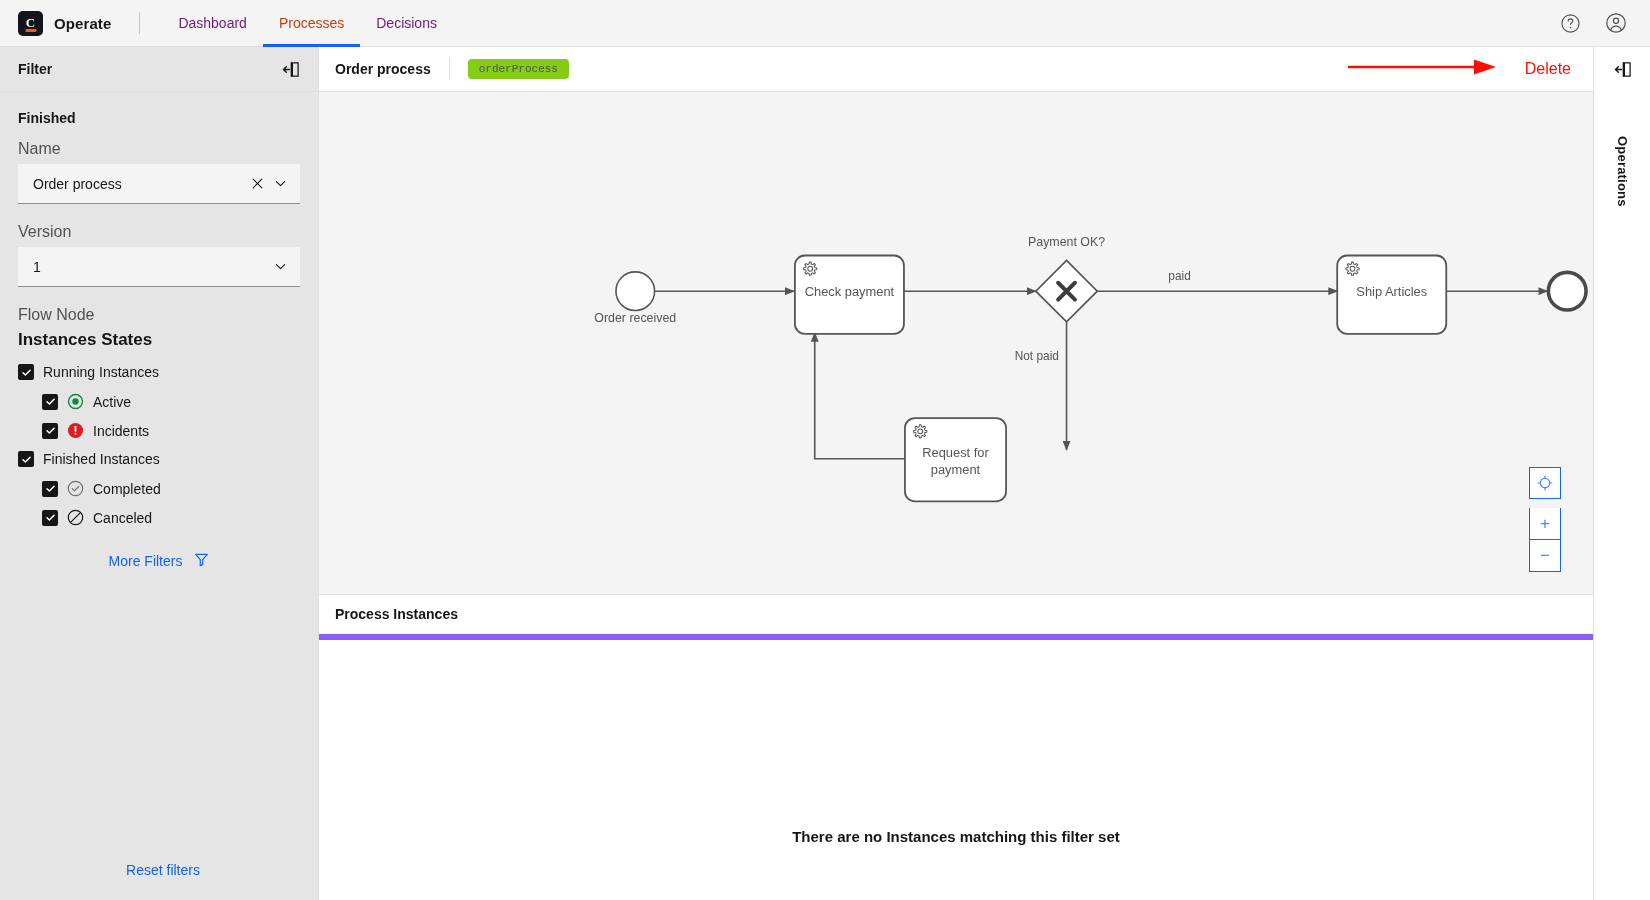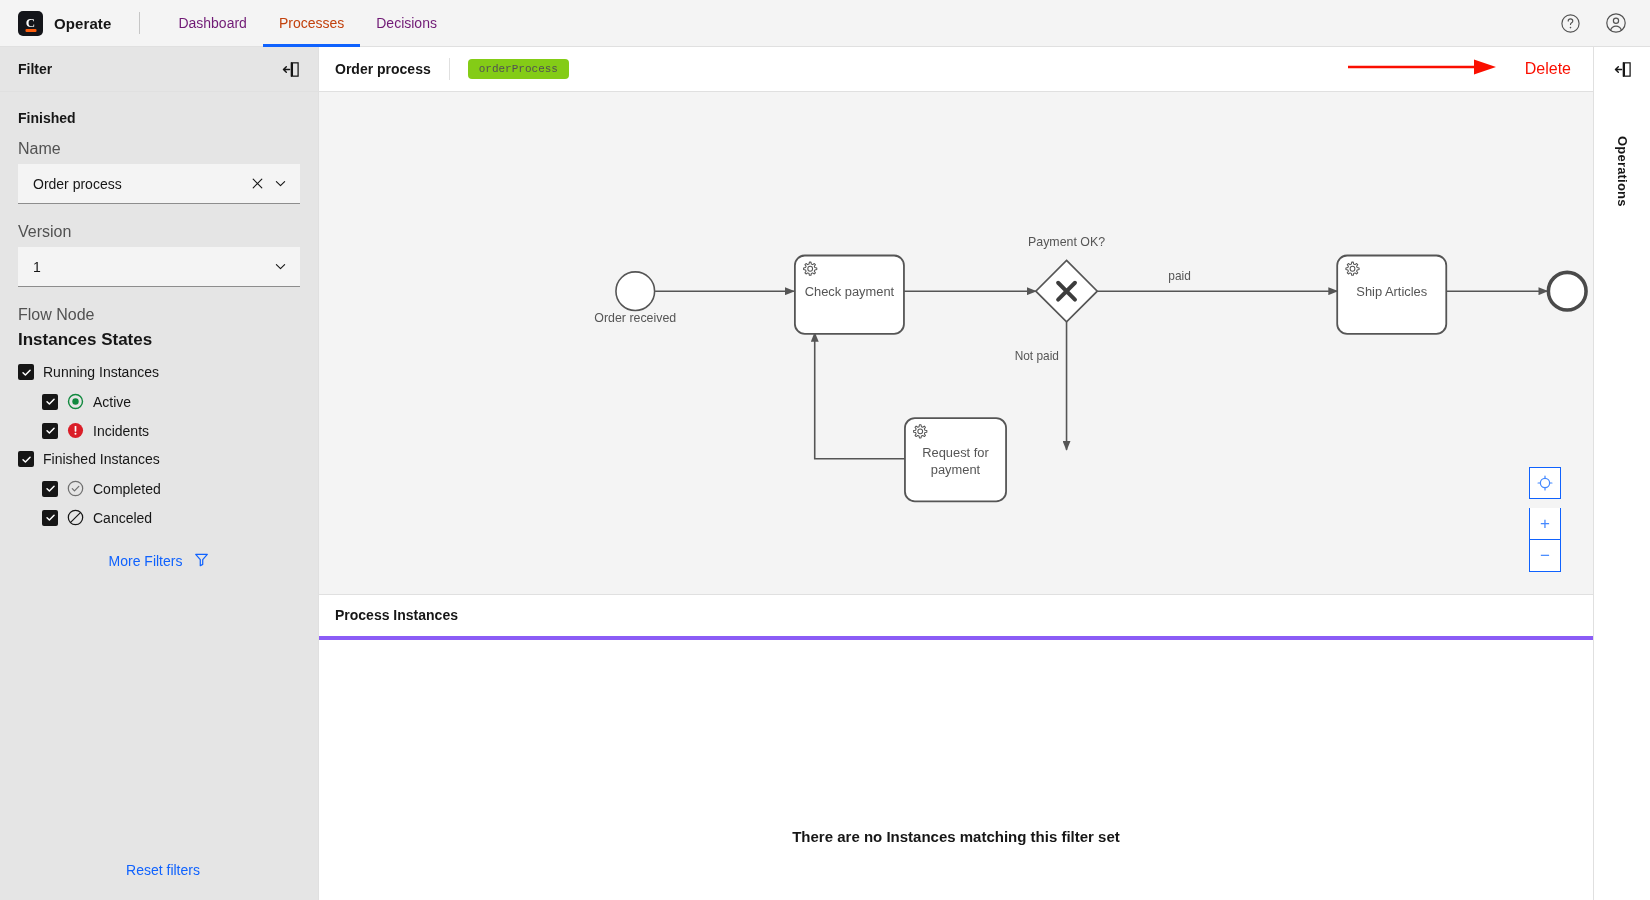--- a/index.html
+++ b/index.html
@@ -165,21 +165,21 @@
     display: flex; align-items: center; justify-content: center;
     cursor: pointer; color: #4589ff;
   }
   .dc-btn + .dc-btn { border-top: none; }
   .dc-btn.spaced { margin-bottom: 9px; border-bottom: 1px solid #0f62fe; }
   .dc-sign { font-size: 17px; color: #4589ff; line-height: 1; }
 
   .instances-head {
     height: 45px; min-height: 45px;
     display: flex; align-items: center; padding-left: 16px;
-    border-bottom: 4px solid #8b5cf6;
+    border-bottom: 6px solid #8b5cf6;
     font-size: 14px; font-weight: 700;
   }
   .instances-body {
     flex: 1; display: flex; align-items: flex-start; justify-content: center;
     padding-top: 188px; min-height: 0;
   }
   .empty-msg { font-size: 15px; font-weight: 700; color: #161616; }
 
   
   .ops-rail {

